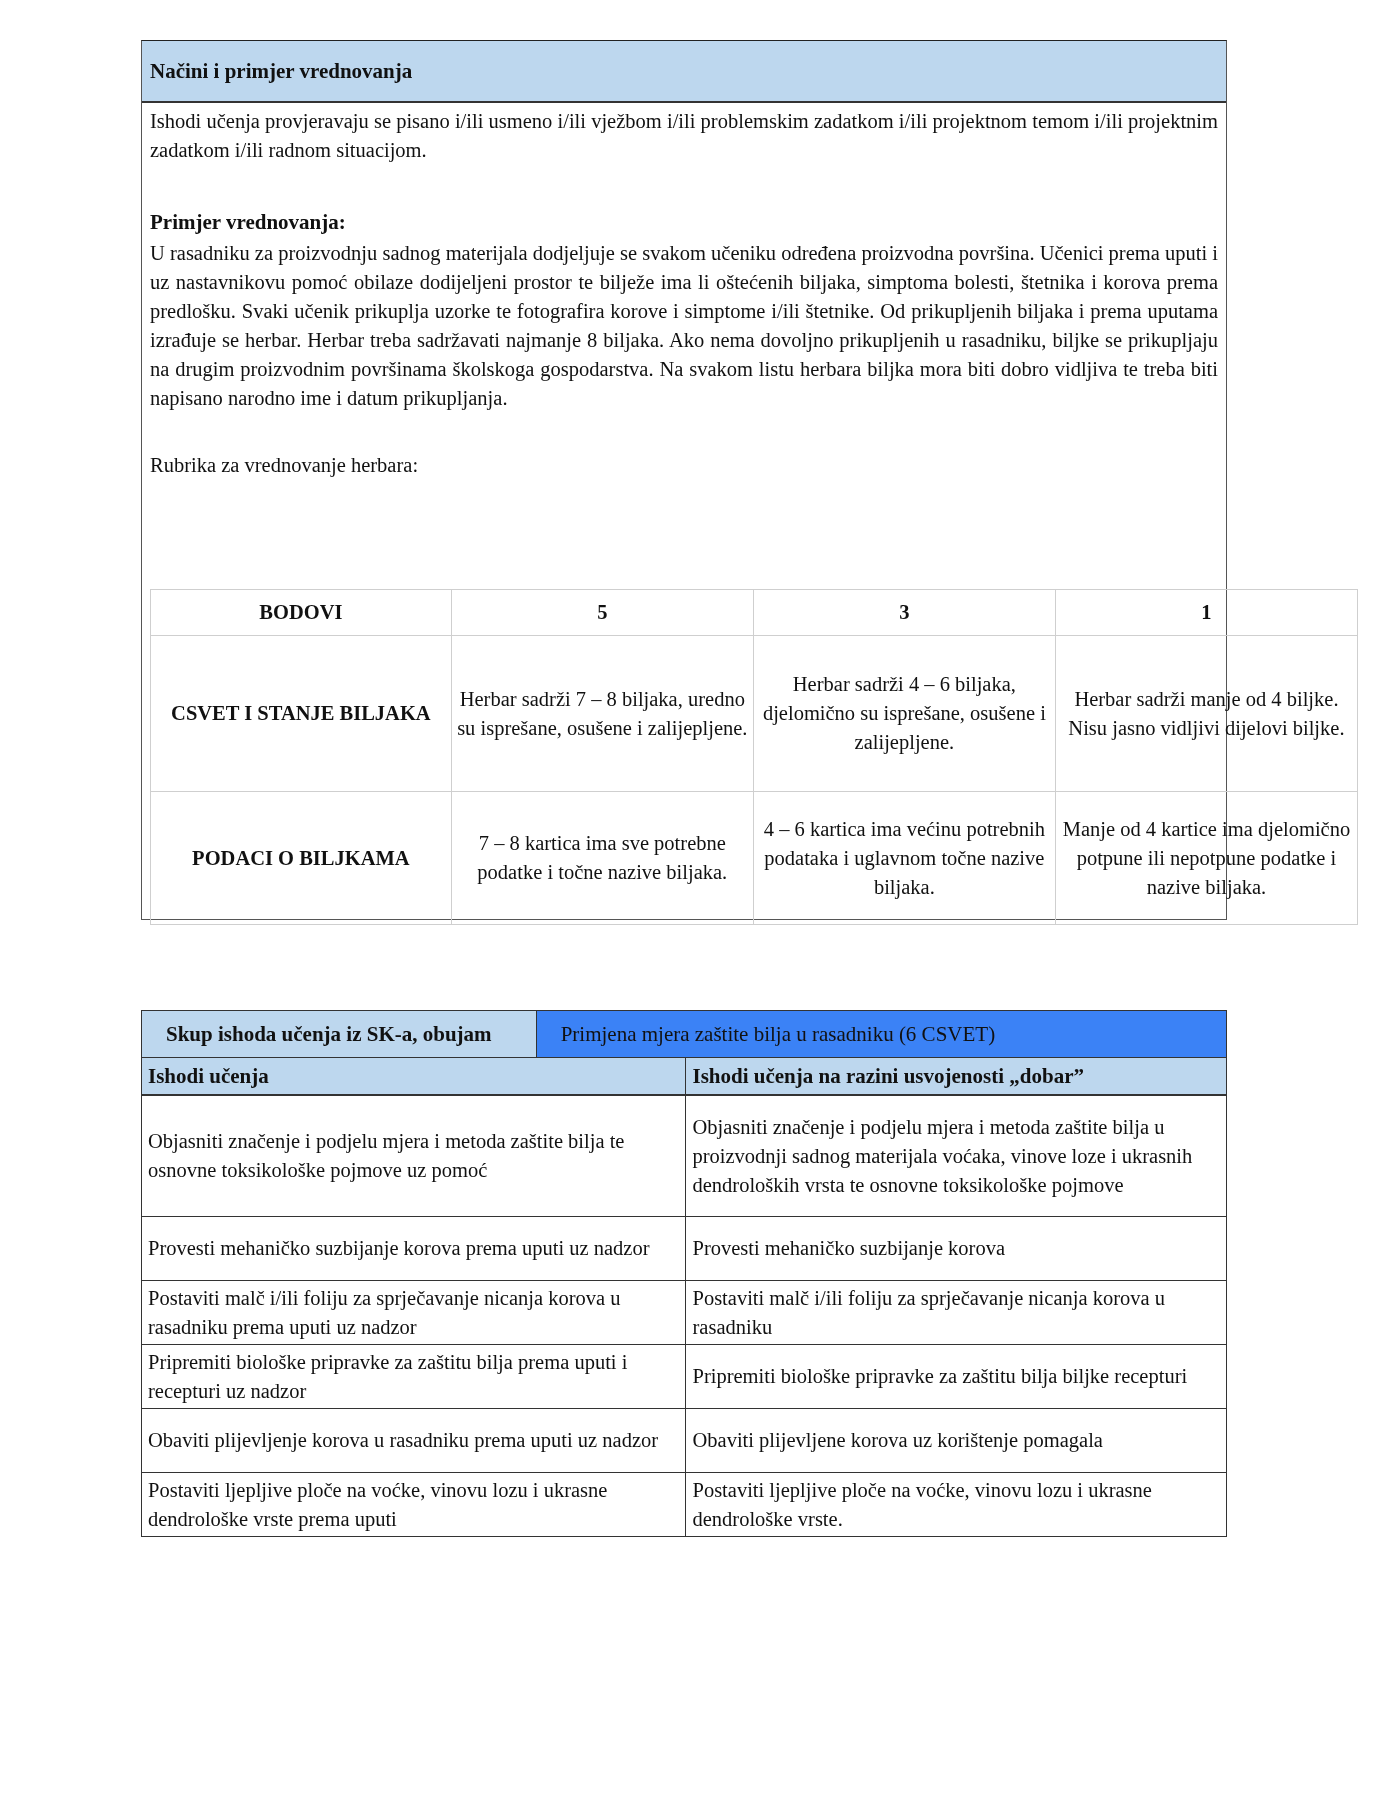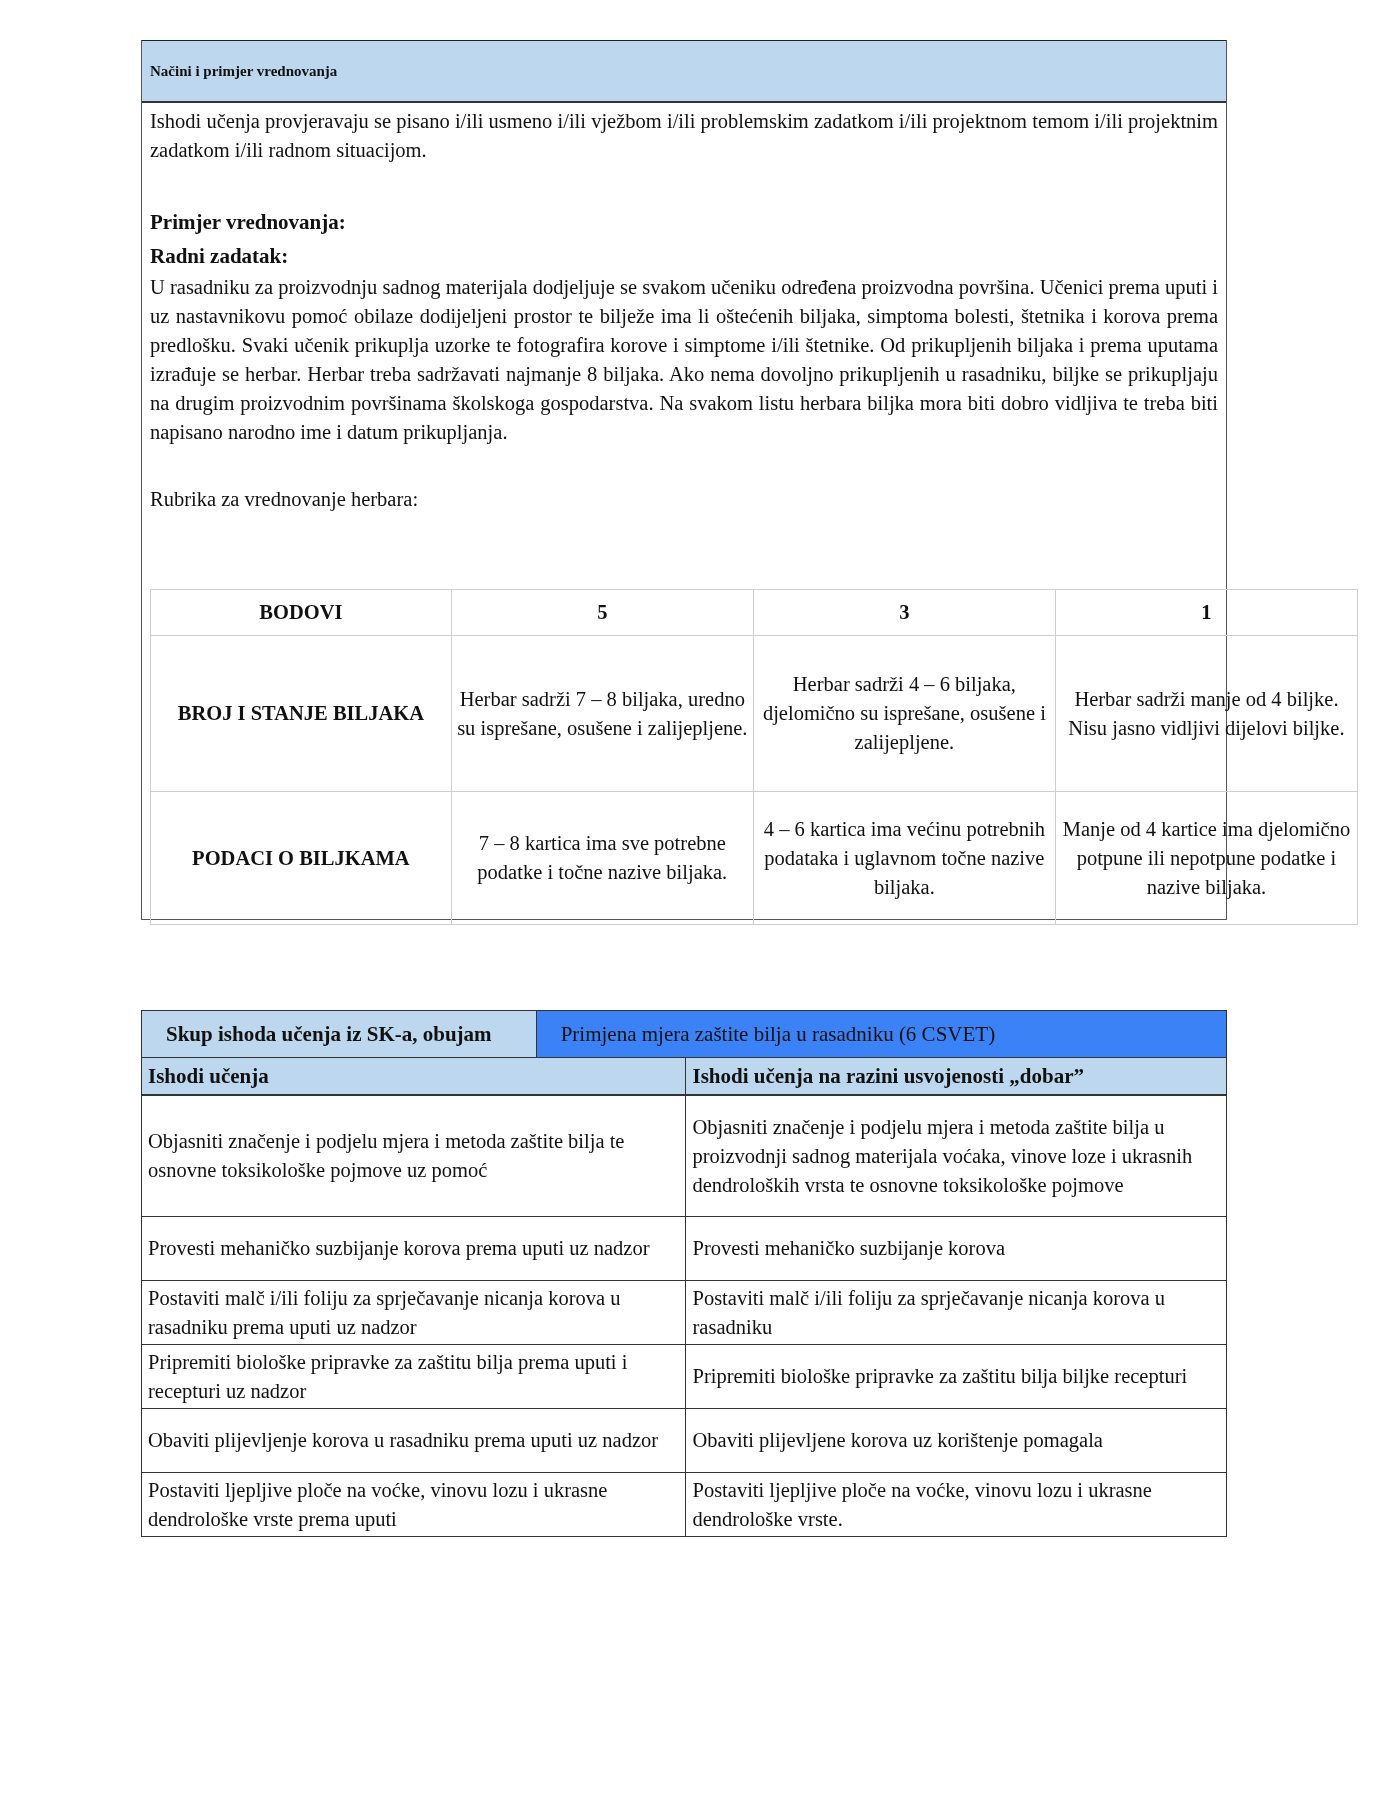--- a/index.html
+++ b/index.html
@@ -7,21 +7,21 @@
   .page { position: absolute; left: 0; top: 0; width: 1386px; height: 1797px; }
 
   
   .block1 {
     position: absolute; left: 141px; top: 40px; width: 1086px; height: 880px;
     border: 1.5px solid #555; border-top: 1.5px solid #222; box-sizing: border-box;
   }
   .block1-header {
     height: 60px; background: #BDD7EE; border-bottom: 2px solid #333;
     display: flex; align-items: center; padding-left: 8px;
-    font-weight: bold; font-size: 15px;
+    font-weight: bold; font-size: 21px;
   }
   .block1-body { padding: 4px 8px 0 8px; font-size: 20.5px; line-height: 29px; }
   .justify { text-align: justify; text-align-last: left; margin: 0; }
   .sub-h { font-weight: bold; font-size: 21px; margin: 0; line-height: 34px; }
   .gap-40 { height: 40px; }
   .gap-38 { height: 38px; }
   .rubric-label { margin: 0; line-height: 29px; }
 
   .rubric {
     position: absolute; left: 8px; top: 548px; width: 1208px;
@@ -52,42 +52,41 @@
 <body>
 
 <div class="page">
 
   <div class="block1">
     <div class="block1-header">Načini i primjer vrednovanja</div>
     <div class="block1-body">
       <p class="justify">Ishodi učenja provjeravaju se pisano i/ili usmeno i/ili vježbom i/ili problemskim zadatkom i/ili projektnom temom i/ili projektnim zadatkom i/ili radnom situacijom.</p>
       <div class="gap-40"></div>
       <p class="sub-h">Primjer vrednovanja:</p>
-      <p class="sub-h">Radni zadatak:</p>
       <p class="justify">U rasadniku za proizvodnju sadnog materijala dodjeljuje se svakom učeniku određena proizvodna površina. Učenici prema uputi i uz nastavnikovu pomoć obilaze dodijeljeni prostor te bilježe ima li oštećenih biljaka, simptoma bolesti, štetnika i korova prema predlošku. Svaki učenik prikuplja uzorke te fotografira korove i simptome i/ili štetnike. Od prikupljenih biljaka i prema uputama izrađuje se herbar. Herbar treba sadržavati najmanje 8 biljaka.  Ako nema dovoljno prikupljenih u rasadniku, biljke se prikupljaju na drugim proizvodnim površinama školskoga gospodarstva. Na svakom listu herbara biljka mora biti dobro vidljiva te treba biti napisano narodno ime i datum prikupljanja.</p>
       <div class="gap-38"></div>
       <p class="rubric-label">Rubrika za vrednovanje herbara:</p>
     </div>
 
     <table class="rubric">
       <colgroup>
         <col style="width:236px">
           <col style="width:237px">
           <col style="width:237px">
           <col style="width:237px">
       </colgroup>
       <tbody>
           <tr class="r0">
         <td>BODOVI</td>
         <td>5</td>
         <td>3</td>
         <td>1</td>
       </tr>
       <tr class="r1">
-        <td class="rh">BROJ I STANJE  BILJAKA</td>
+        <td class="rh">CSVET I STANJE  BILJAKA</td>
         <td>Herbar sadrži 7 – 8 biljaka, uredno su isprešane, osušene i zalijepljene.</td>
         <td>Herbar sadrži 4 – 6 biljaka, djelomično su isprešane, osušene i zalijepljene.</td>
         <td>Herbar sadrži manje od 4 biljke. Nisu jasno vidljivi dijelovi biljke.</td>
       </tr>
       <tr class="r2">
         <td class="rh">PODACI O BILJKAMA</td>
         <td>7 – 8 kartica ima sve potrebne podatke i točne nazive biljaka.</td>
         <td>4 – 6 kartica ima većinu potrebnih podataka i uglavnom točne nazive biljaka.</td>
         <td>Manje od 4 kartice ima djelomično potpune ili nepotpune podatke i nazive biljaka.</td>
       </tr>

